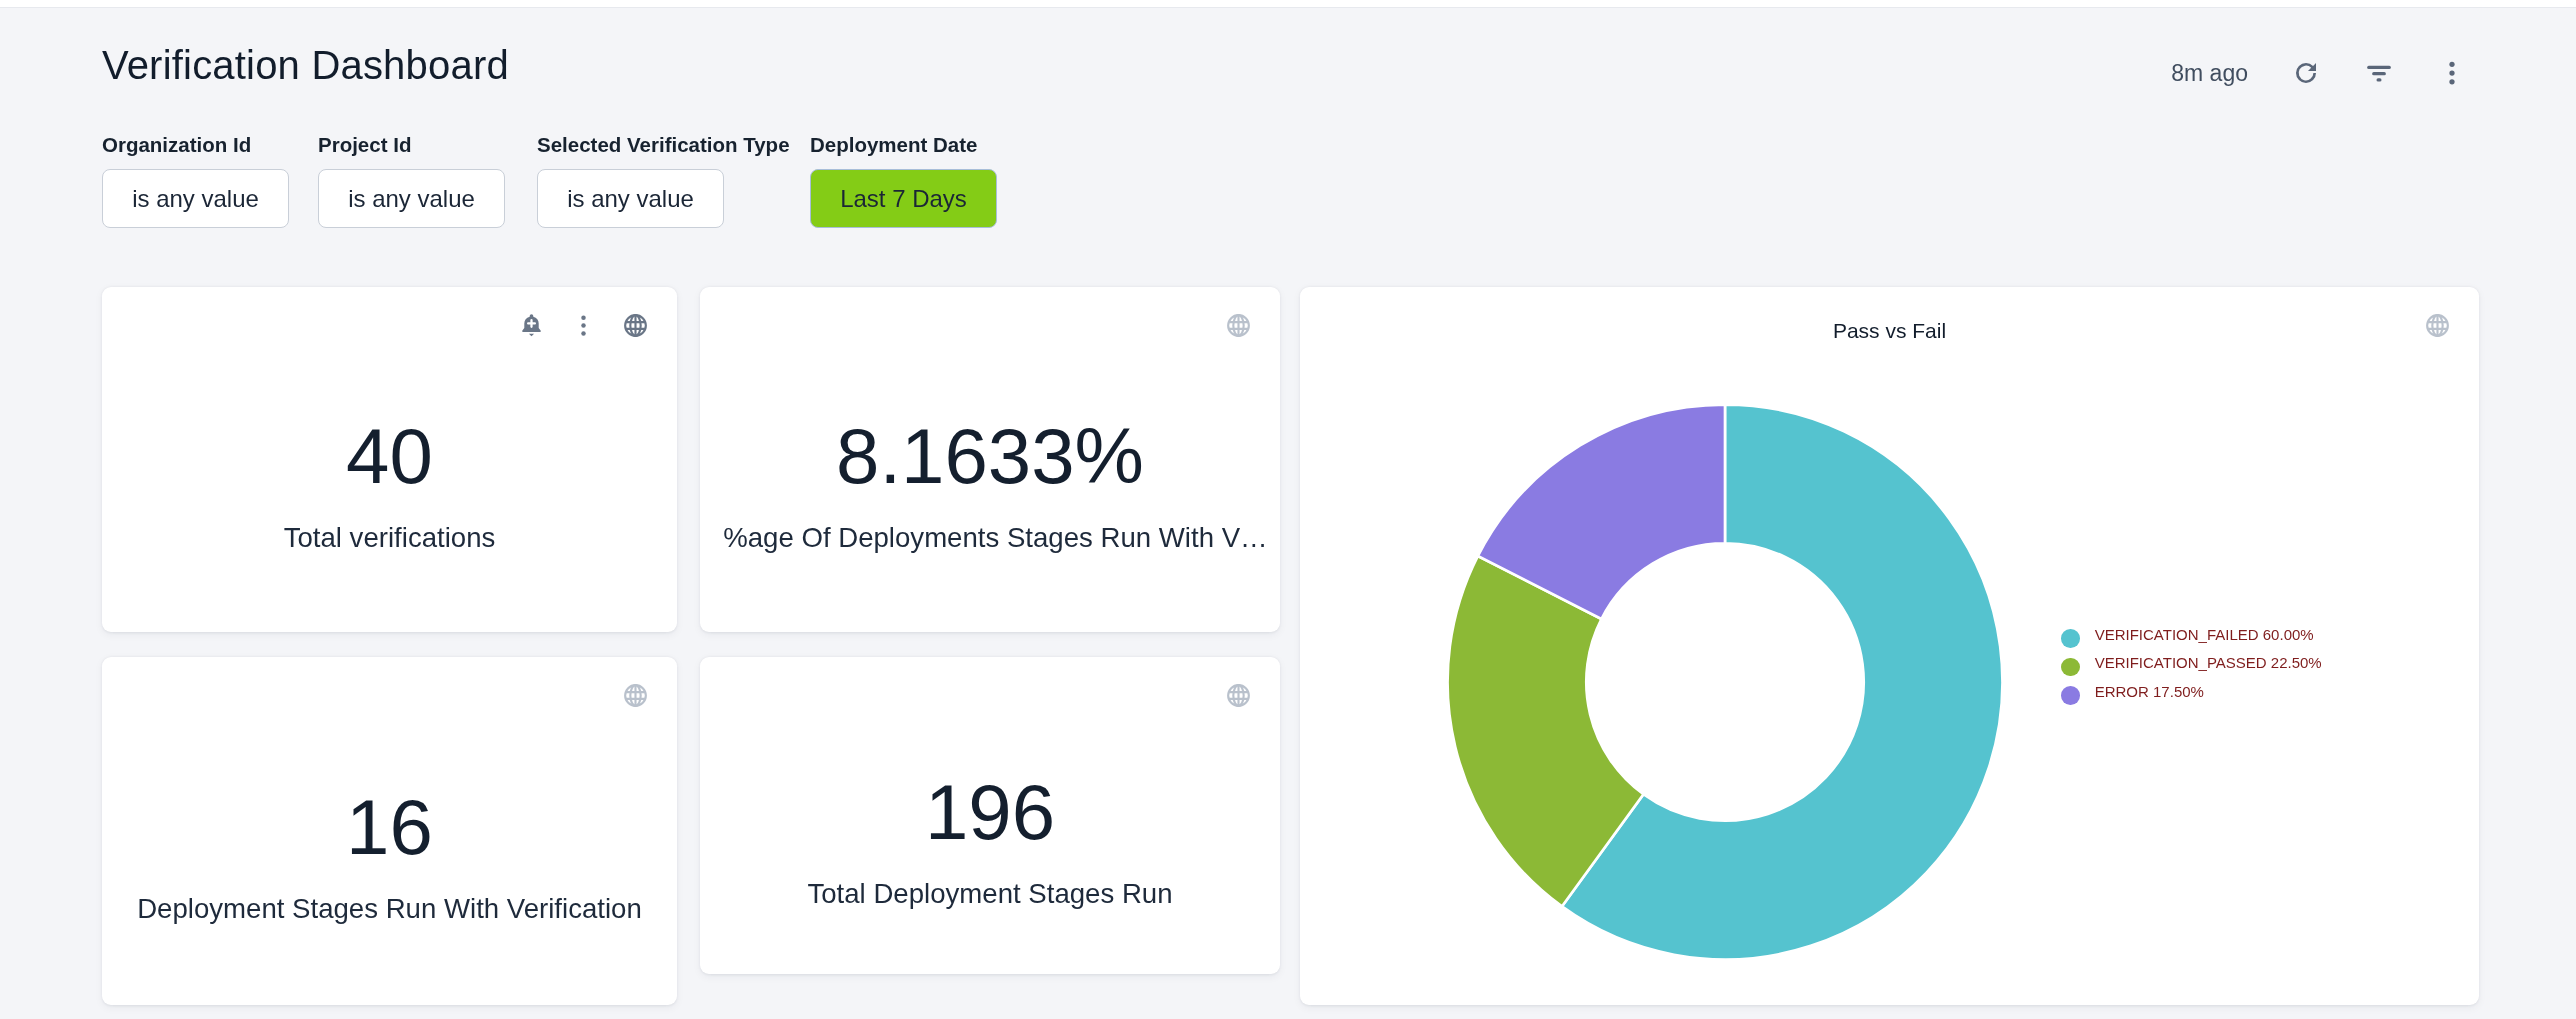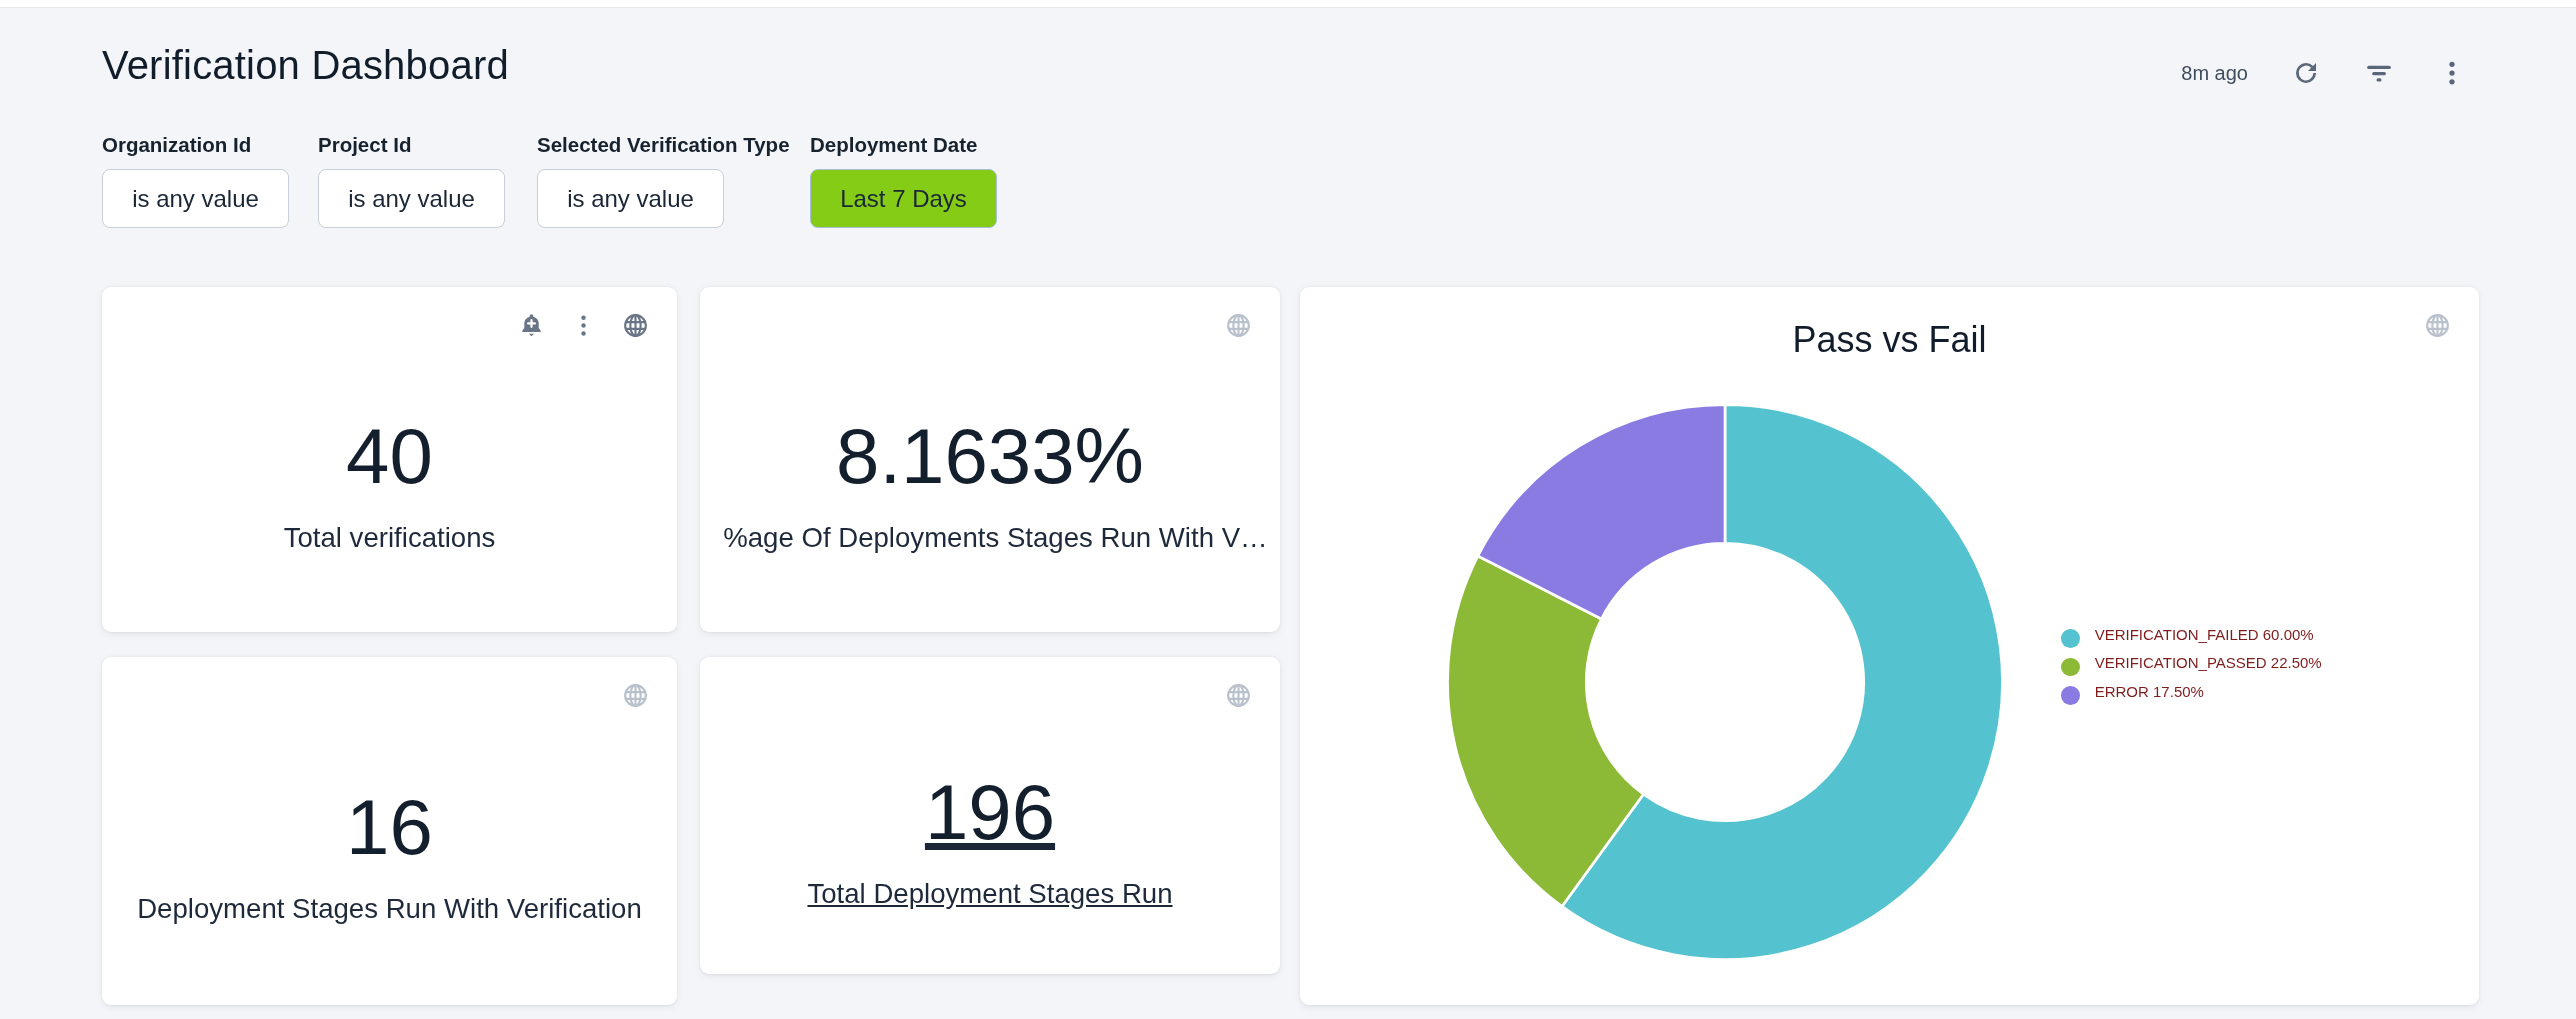--- a/index.html
+++ b/index.html
@@ -19,21 +19,21 @@
 
   
   .page-title{
     position:absolute;left:102px;top:43px;
     font-size:40px;font-weight:400;color:#121d2c;letter-spacing:0.2px;
   }
   .header-actions{
     position:absolute;top:50px;right:109px;
     display:flex;align-items:center;gap:43px;height:46px;
   }
-  .timestamp{font-size:20px;color:#404d5f;}
+  .timestamp{font-size:23px;color:#404d5f;}
   .hicon{width:30px;height:30px;display:block;cursor:pointer;}
   .hicon svg{width:100%;height:100%;display:block;}
 
   
   .filter-col{position:absolute;top:133px;}
   .filter-label{font-size:20.5px;font-weight:700;color:#17222f;margin-bottom:12px;}
   .filter-btn{
     height:59px;min-width:187px;box-sizing:border-box;
     display:inline-flex;align-items:center;justify-content:center;
     padding:0 27px;border:1.8px solid #c9cfd8;border-radius:8px;
@@ -62,21 +62,21 @@
   }
   .stat-value{font-size:78px;line-height:1;color:#141f2e;margin-top:24px;}
   .stat-label{
     font-size:27.6px;color:#1e2a3b;margin-top:27px;
     max-width:92%;text-align:center;white-space:nowrap;
   }
 
   
   .pie-title{
     position:absolute;left:0;right:0;top:32px;text-align:center;
-    font-size:36px;color:#121d2c;
+    font-size:21px;color:#121d2c;
   }
   .donut{position:absolute;left:144px;top:114px;width:562px;height:562px;}
   .legend{position:absolute;left:761px;top:336px;width:276px;}
   .legend-item{display:flex;gap:15px;margin-bottom:3.6px;}
   .legend-swatch{width:18.7px;height:18.7px;border-radius:50%;flex:none;margin-top:6.2px;}
   .legend-text{font-size:15px;line-height:1.55;color:#7f1d1d;}
 </style>
 </head>
 <body>
 
@@ -211,21 +211,21 @@
           <ellipse cx="12" cy="12" rx="4.6" ry="9.2"></ellipse>
         </svg>
       </span>
     </div>
     <div class="stat">
       <div class="stat-value">16</div>
       <div class="stat-label">Deployment Stages Run With Verification</div>
     </div>
   </div>
 
-  <div class="card" style="left:700px;top:657px;width:580px;height:317px;text-decoration:underline;">
+  <div class="card" style="left:700px;top:657px;width:580px;height:317px;">
     <div class="card-icons">
       <span class="cicon icon-light">
         <svg viewBox="0 0 24 24" fill="none" stroke="currentColor" stroke-width="1.9">
           <circle cx="12" cy="12" r="9.2"></circle>
           <path d="M3.2 9h17.6M3.2 15h17.6M12 2.8v18.4"></path>
           <ellipse cx="12" cy="12" rx="4.6" ry="9.2"></ellipse>
         </svg>
       </span>
     </div>
     <div class="stat">

